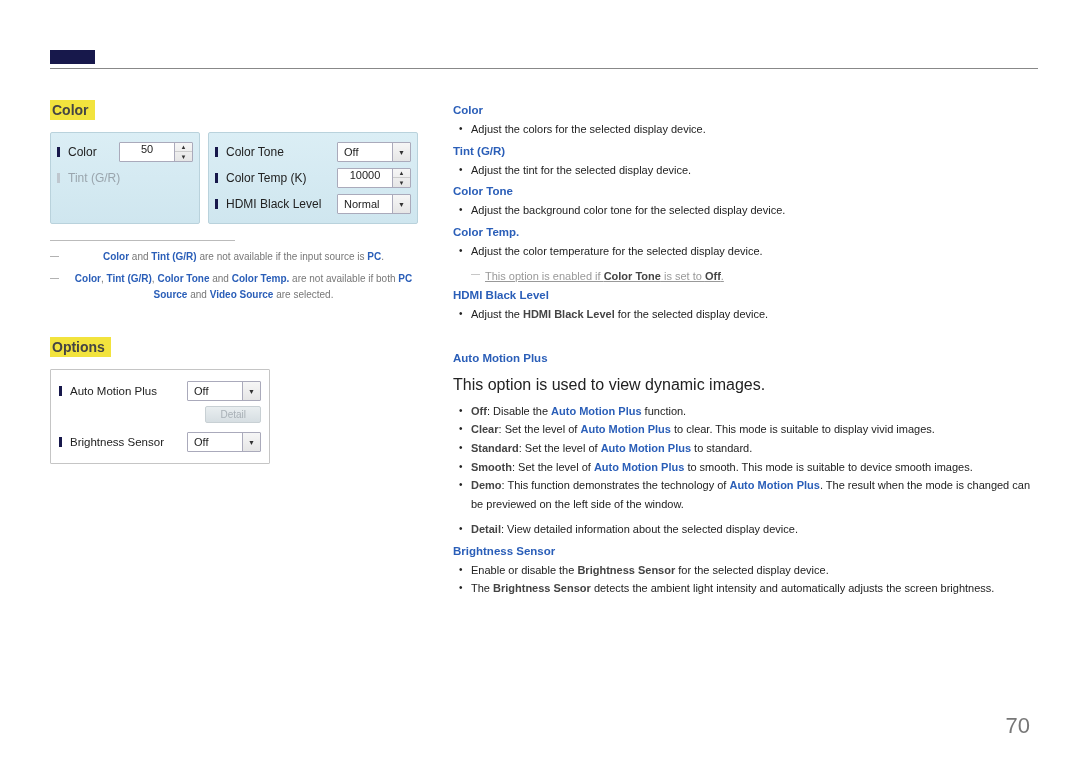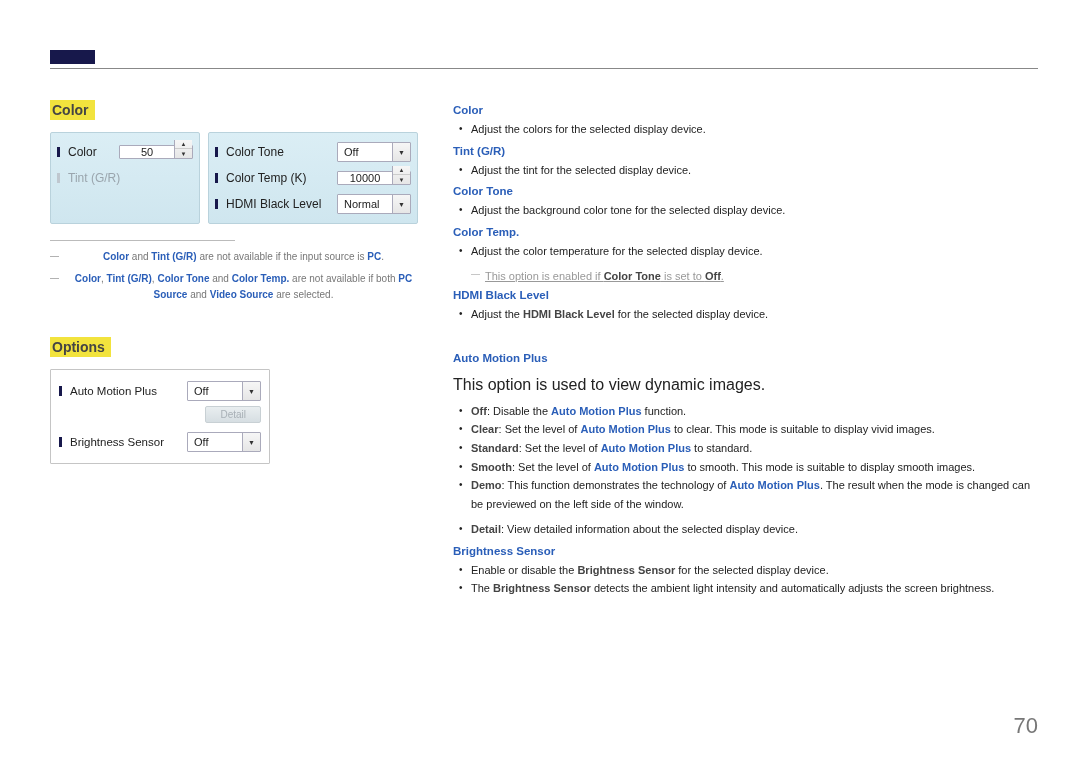--- a/index.html
+++ b/index.html
@@ -49,21 +49,21 @@
   .panel .prow {
     display: flex; align-items: center; height: 26px; gap: 6px;
   }
   .prow .bar {
     width: 3px; height: 10px; background: #17184b;
     margin-right: 2px;
   }
   .prow .label { flex: 1; font-size: 12px; color: #222; }
   .prow.disabled .label { color: #9aa5ad; }
   .spin {
-    display: flex; align-items: flex-end; height: 14px;
+    display: flex; align-items: flex-start; height: 20px;
     border: 1px solid #aab; background: #fff; border-radius: 1px;
   }
   .spin .val {
     width: 54px; text-align: center; font-size: 11px; padding: 0 4px;
   }
   .spin .arrows {
     display: flex; flex-direction: column; width: 18px; border-left: 1px solid #aab; background: linear-gradient(#f6f6f6,#e6e6e6);
   }
   .spin .arrows span {
     height: 9px; display:flex; align-items:center; justify-content:center; font-size:6px; color:#333;
@@ -119,21 +119,21 @@
     content: "•"; position: absolute; left: -12px; top: 0; font-size: 10px;
   }
   .note-gray {
     color: #999; font-size: 11px; margin-left: 18px; position: relative; padding-left: 14px; line-height: 1.7; text-decoration: underline;
   }
   .note-gray::before {
     content: "―"; position: absolute; left: 0; top: 0; color: #aaa; font-size: 9px;
   }
   .plain { font-size: 16px; margin-bottom: 4px; margin-top: 8px; line-height:1.6; }
   .page-num {
-    position: absolute; right: 42px; bottom: 24px; font-size: 22px; color: #777;
+    position: absolute; right: 50px; bottom: 24px; font-size: 22px; color: #777;
   }
 </style>
 </head>
 <body>
 
 <div class="header-bar"></div>
 <div class="header-line"></div>
 
 <div class="left-col">
 
@@ -258,21 +258,21 @@
   </ul>
 
   <div style="height:18px"></div>
 
   <div class="r-head">Auto Motion Plus</div>
   <div class="plain">This option is used to view dynamic images.</div>
   <ul class="r-ul">
     <li><span class="bold-black">Off</span><span>: Disable the </span><span class="bold-blue">Auto Motion Plus</span><span> function.</span></li>
     <li><span class="bold-black">Clear</span><span>: Set the level of </span><span class="bold-blue">Auto Motion Plus</span><span> to clear. This mode is suitable to display vivid images.</span></li>
     <li><span class="bold-black">Standard</span><span>: Set the level of </span><span class="bold-blue">Auto Motion Plus</span><span> to standard.</span></li>
-    <li><span class="bold-black">Smooth</span><span>: Set the level of </span><span class="bold-blue">Auto Motion Plus</span><span> to smooth. This mode is suitable to display smooth images.</span></li>
+    <li><span class="bold-black">Smooth</span><span>: Set the level of </span><span class="bold-blue">Auto Motion Plus</span><span> to smooth. This mode is suitable to device smooth images.</span></li>
     <li><span class="bold-black">Demo</span><span>: This function demonstrates the technology of </span><span class="bold-blue">Auto Motion Plus</span><span>. The result when the mode is changed can be previewed on the left side of the window.</span></li>
   </ul>
   <ul class="r-ul">
     <li><span class="bold-black">Detail</span><span>: View detailed information about the selected display device.</span></li>
   </ul>
 
   <div class="r-head">Brightness Sensor</div>
   <ul class="r-ul">
     <li><span>Enable or disable the </span><span class="bold-black">Brightness Sensor</span><span> for the selected display device.</span></li>
     <li><span>The </span><span class="bold-black">Brightness Sensor</span><span> detects the ambient light intensity and automatically adjusts the screen brightness.</span></li>

